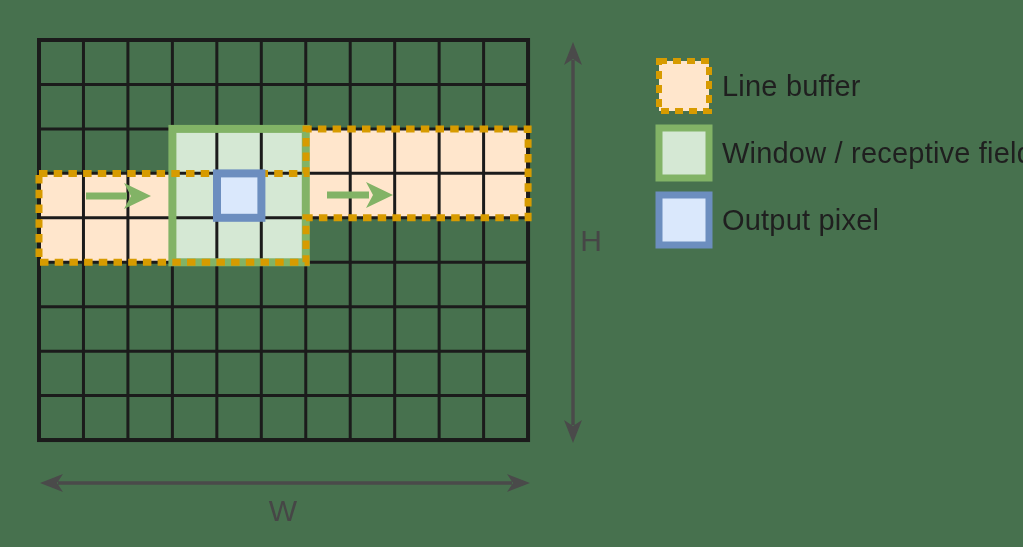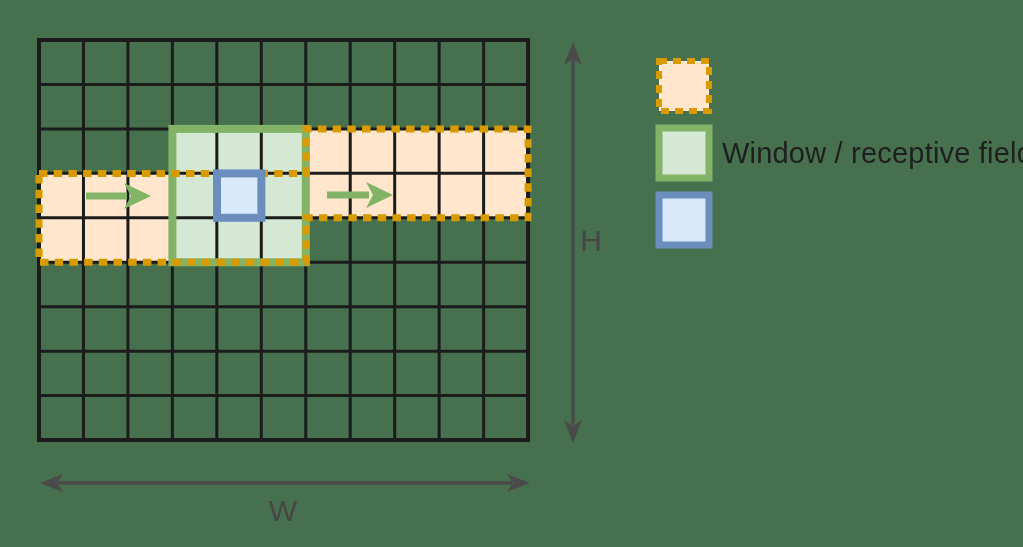--- a/index.html
+++ b/index.html
@@ -67,25 +67,27 @@
     </g>
   <text class="dim-label" x="591" y="251" text-anchor="middle">H</text>
   <text class="dim-label" x="283" y="521" text-anchor="middle">W</text>
 </svg>
 
 <div class="legend">
   <div class="legend-row">
     <svg class="sw" width="58" height="58" viewBox="0 0 58 58">
       <rect class="sw-lb" x="4" y="4" width="50" height="50"></rect>
     </svg>
+    <span class="legend-label">Line buffer</span>
   </div>
   <div class="legend-row">
     <svg class="sw" width="58" height="58" viewBox="0 0 58 58">
       <rect class="sw-win" x="4" y="4" width="50" height="50"></rect>
     </svg>
     <span class="legend-label">Window / receptive field</span>
   </div>
   <div class="legend-row">
     <svg class="sw" width="58" height="58" viewBox="0 0 58 58">
       <rect class="sw-out" x="4" y="4" width="50" height="50"></rect>
     </svg>
+    <span class="legend-label">Output pixel</span>
   </div>
 </div>
 
 </body></html>

